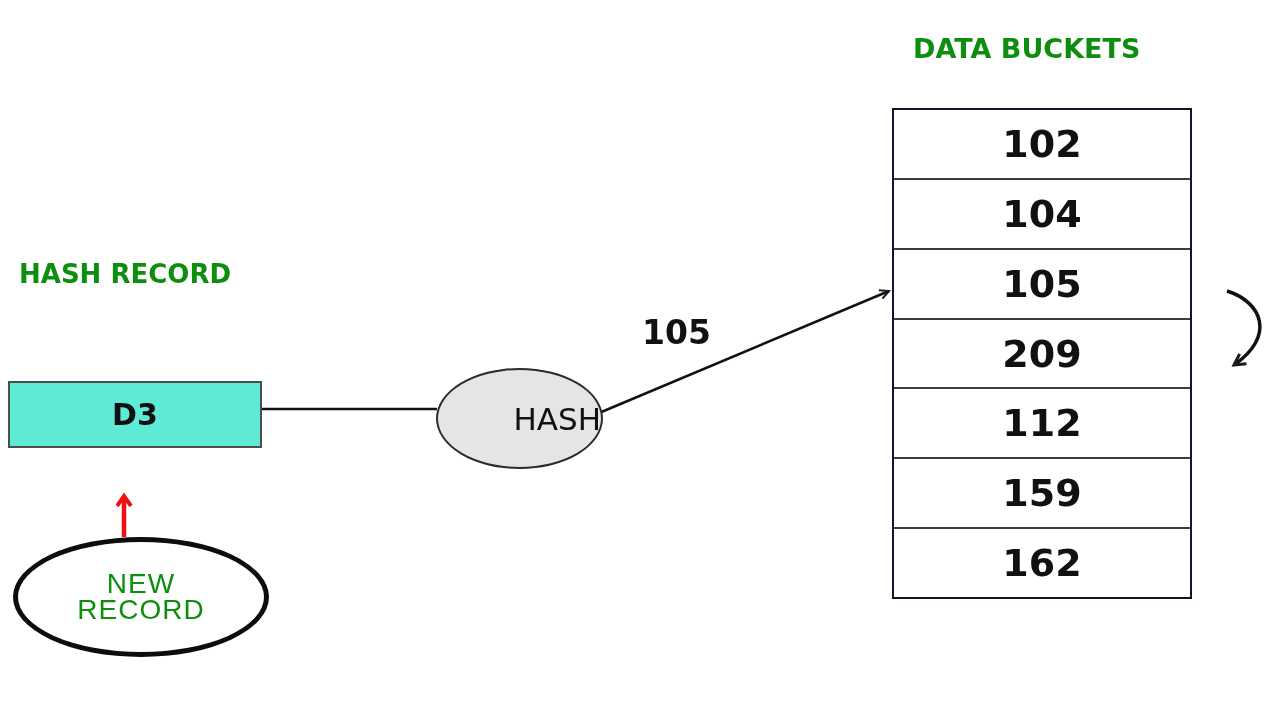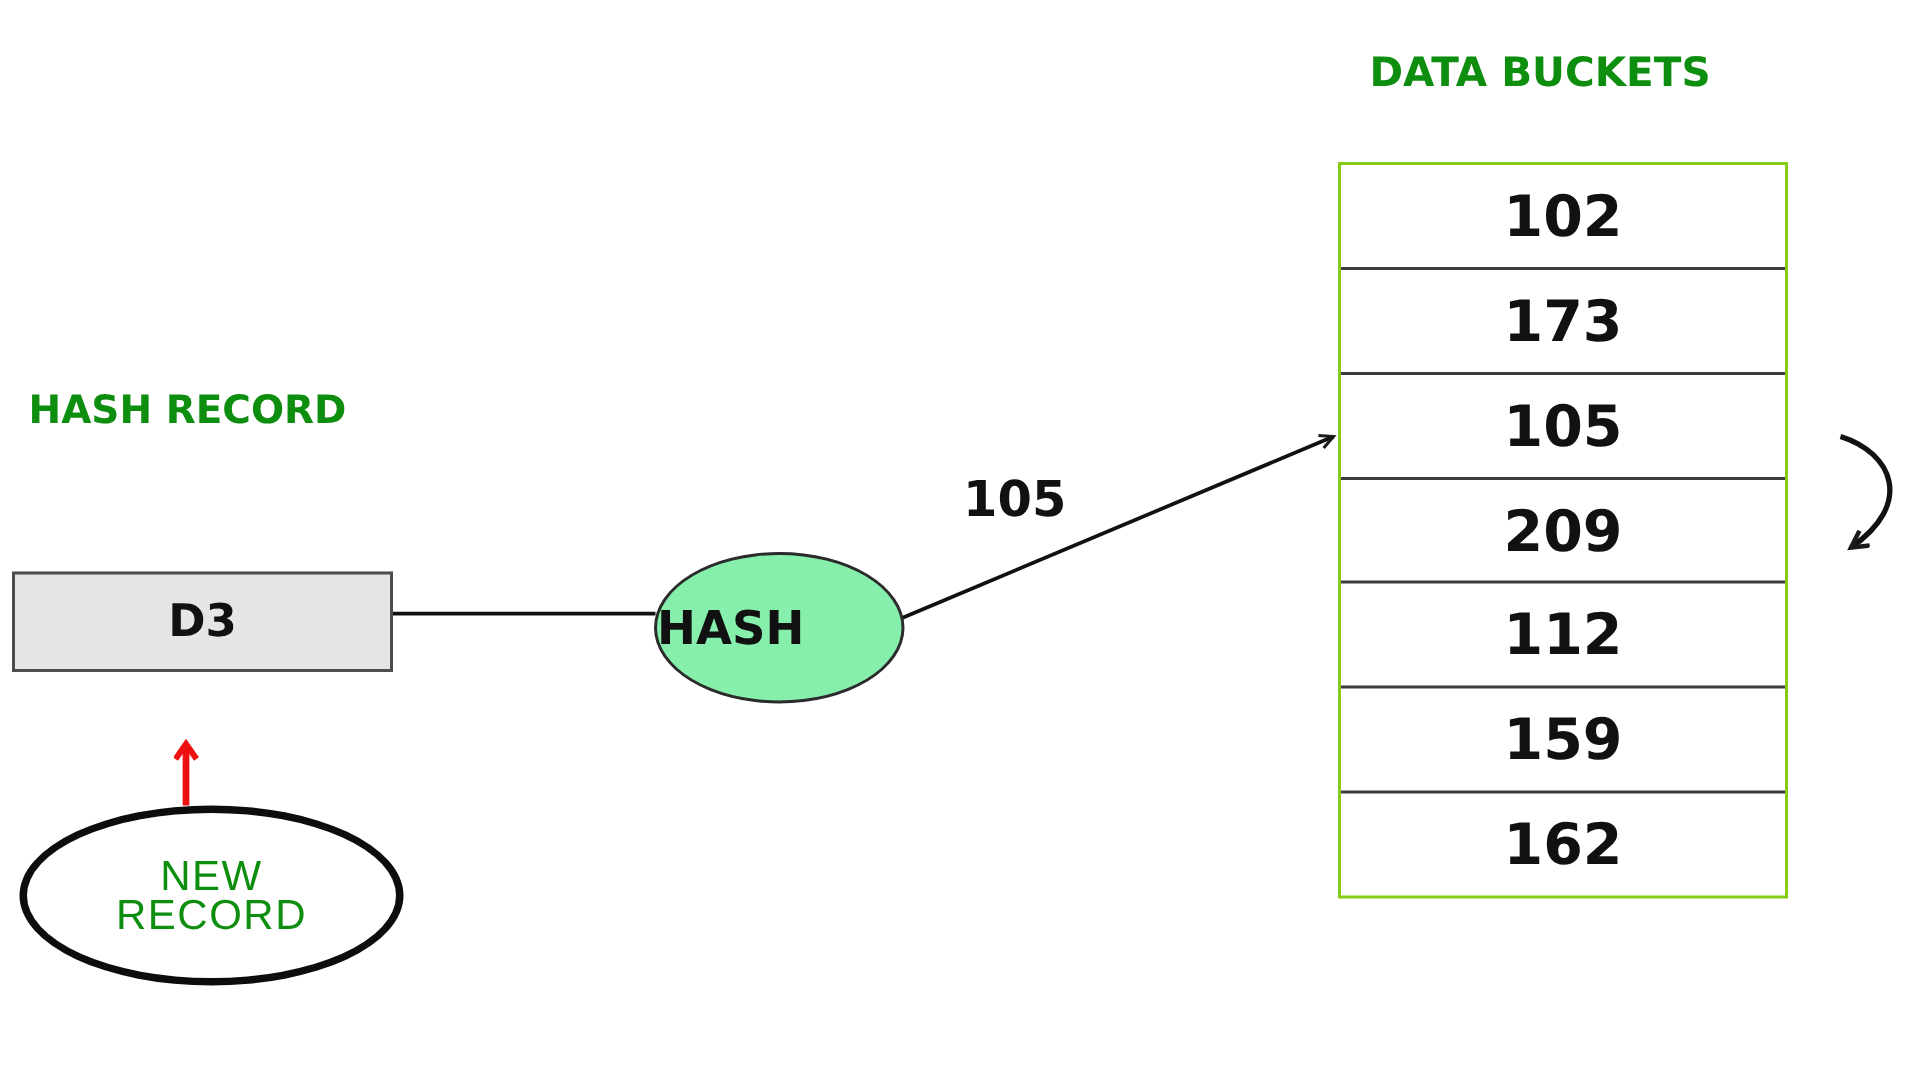--- a/index.html
+++ b/index.html
@@ -32,59 +32,59 @@
     top: 259px;
     font-size: 26px;
   }
 
   #record-box {
     left: 8px;
     top: 381px;
     width: 250px;
     height: 63px;
     border: 2px solid #4d4d4d;
-    background: #e5e5e5;
+    background: #5eead4;
     display: flex;
     align-items: center;
     justify-content: center;
     font-size: 30px;
     font-weight: bold;
     color: #111111;
   }
 
   #hash-node {
     left: 436px;
     top: 368px;
     width: 163px;
     height: 97px;
     border: 2px solid #2b2b2b;
     border-radius: 50%;
-    background: #86efac;
+    background: #e5e5e5;
     display: flex;
     align-items: center;
-    justify-content: flex-start;
+    justify-content: flex-end;
     font-size: 31px;
-    font-weight: bold;
+    font-weight: normal;
     color: #111111;
   }
 
   #hash-output-label {
     left: 642px;
     top: 313px;
     font-size: 33px;
     font-weight: bold;
     color: #111111;
   }
 
   #buckets-table {
     left: 892px;
     top: 108px;
     width: 296px;
     height: 487px;
-    border: 2px solid #84cc16;
+    border: 2px solid #0f172a;
     background: #ffffff;
     display: flex;
     flex-direction: column;
   }
   .bucket-row {
     flex: 1;
     display: flex;
     align-items: center;
     justify-content: center;
     font-size: 38px;
@@ -159,21 +159,21 @@
   </div>
 
   <div class="abs" id="hash-node">
     <span>HASH</span>
   </div>
 
   <div class="abs" id="hash-output-label">105</div>
 
   <div class="abs" id="buckets-table">
     <div class="bucket-row">102</div>
-    <div class="bucket-row">173</div>
+    <div class="bucket-row">104</div>
     <div class="bucket-row">105</div>
     <div class="bucket-row">209</div>
     <div class="bucket-row">112</div>
     <div class="bucket-row">159</div>
     <div class="bucket-row">162</div>
   </div>
 
   <div class="abs" id="new-record-node">
     <span>NEW</span>
     <span>RECORD</span>

